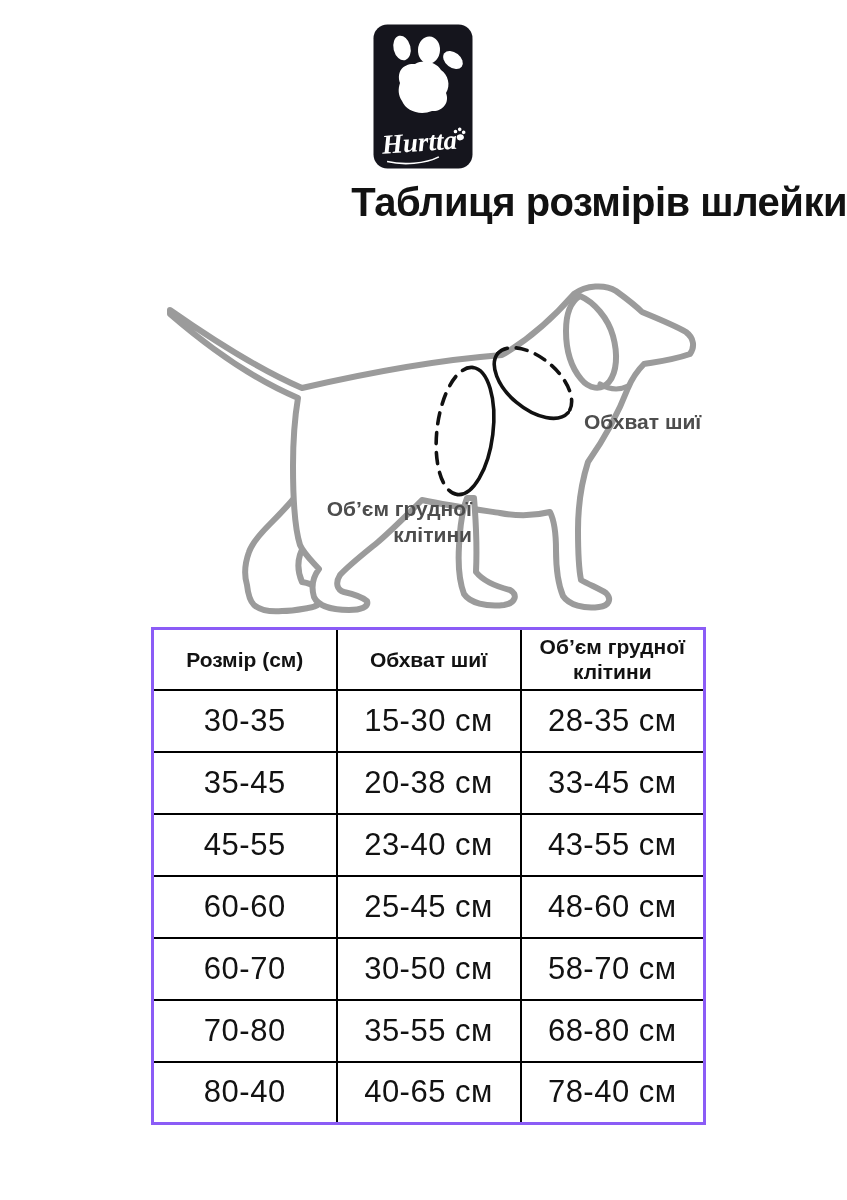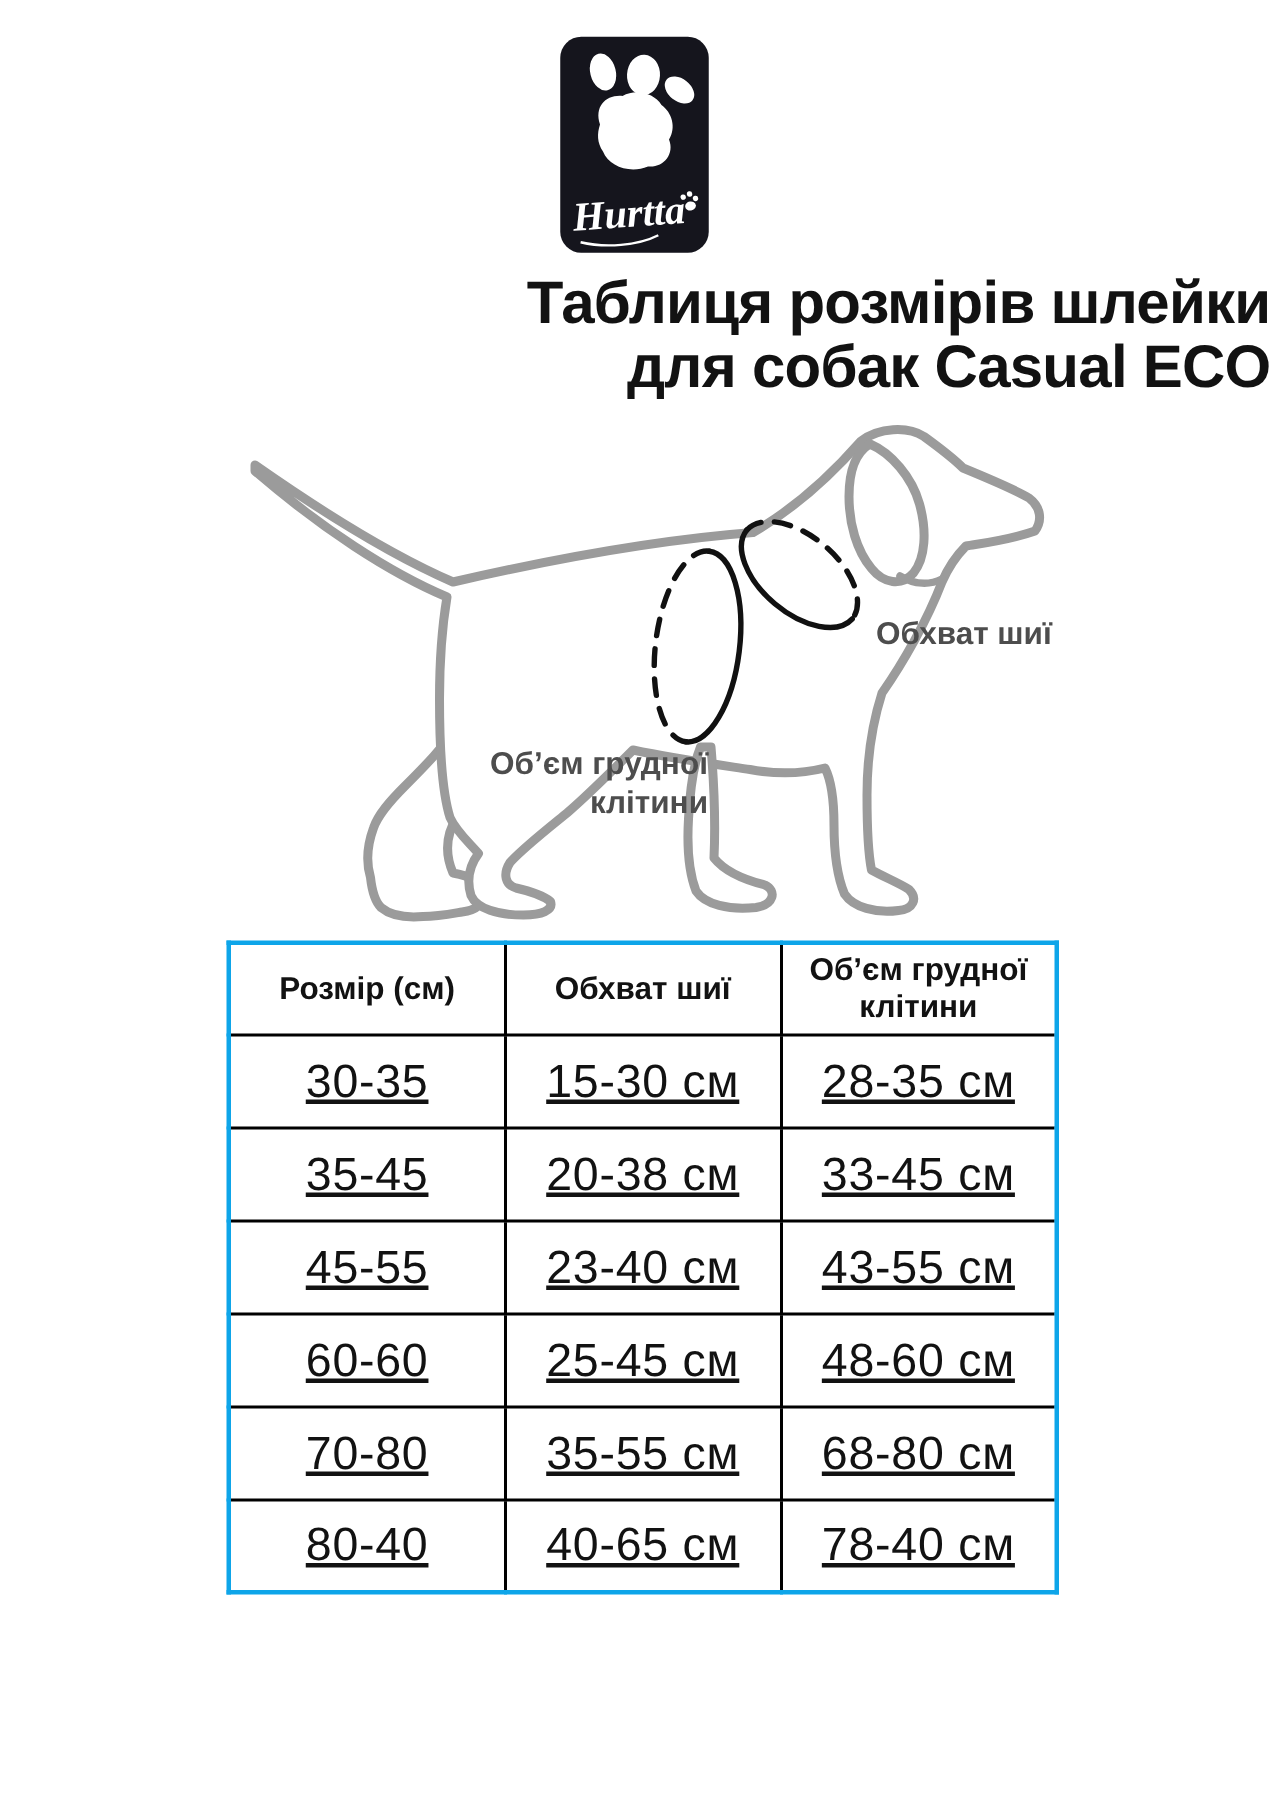--- a/index.html
+++ b/index.html
@@ -20,29 +20,28 @@
   
   .diagram { position:absolute; left:150px; top:260px; width:560px; height:370px; }
   .diagram text { font-family:"Liberation Sans", sans-serif; font-weight:700; }
   
   table.sizes {
     position:absolute; left:151px; top:627px; width:555px;
     border-collapse:collapse; table-layout:fixed;
     text-align:center; color:#121212;
   }
   table.sizes th, table.sizes td { border:2px solid #000; }
-  table.sizes { border:3px solid #0ea5e9; }
+  table.sizes { border:3px solid #8b5cf6; }
   table.sizes th {
     height:61px; font-size:21px; font-weight:700; line-height:1.2;
     padding:0 6px; vertical-align:middle;
   }
   table.sizes td {
     height:62px; font-size:31px; font-weight:400; vertical-align:middle;
     letter-spacing:0.5px;
-    text-decoration:underline;
   }
 </style>
 </head>
 <body>
 
 <div class="page">
 
   <svg class="logo" viewBox="0 0 102 147" aria-hidden="true">
     <rect x="1.5" y="1.5" width="99" height="144" rx="14" fill="#15151d"></rect>
     <g fill="#ffffff">
@@ -59,21 +58,20 @@
         <circle cx="84" cy="108" r="1.8"></circle>
         <circle cx="88.5" cy="106.5" r="1.8"></circle>
         <circle cx="92" cy="110" r="1.8"></circle>
         <ellipse cx="88" cy="114.5" rx="3.6" ry="3"></ellipse>
       </g>
     </g>
   </svg>
 
   <div class="title">
     <div>Таблиця розмірів шлейки</div>
-    <div>для собак Casual ECO</div>
   </div>
 
   <svg class="diagram" viewBox="0 0 560 370" aria-hidden="true">
 
     <path fill="#ffffff" stroke="#9b9b9b" stroke-width="6" stroke-linecap="round" stroke-linejoin="round" d="M 160 218 C 146 238 132 252 120 264 C 110 274 102 283 99 292
              C 95 303 94 315 97 325 C 98 334 100 341 104 345
              C 110 350 120 352 132 351 C 142 351 152 349 158 348
              C 166 347 172 344 172 336 C 172 329 164 324 152 322
              C 146 308 148 295 155 284 C 164 268 178 252 192 240 Z"></path>
 
@@ -162,20 +160,25 @@
           <td>45-55</td>
           <td>23-40 см</td>
           <td>43-55 см</td>
         </tr>
         <tr>
           <td>60-60</td>
           <td>25-45 см</td>
           <td>48-60 см</td>
         </tr>
         <tr>
+          <td>60-70</td>
+          <td>30-50 см</td>
+          <td>58-70 см</td>
+        </tr>
+        <tr>
           <td>70-80</td>
           <td>35-55 см</td>
           <td>68-80 см</td>
         </tr>
         <tr>
           <td>80-40</td>
           <td>40-65 см</td>
           <td>78-40 см</td>
         </tr>
       </tbody>

